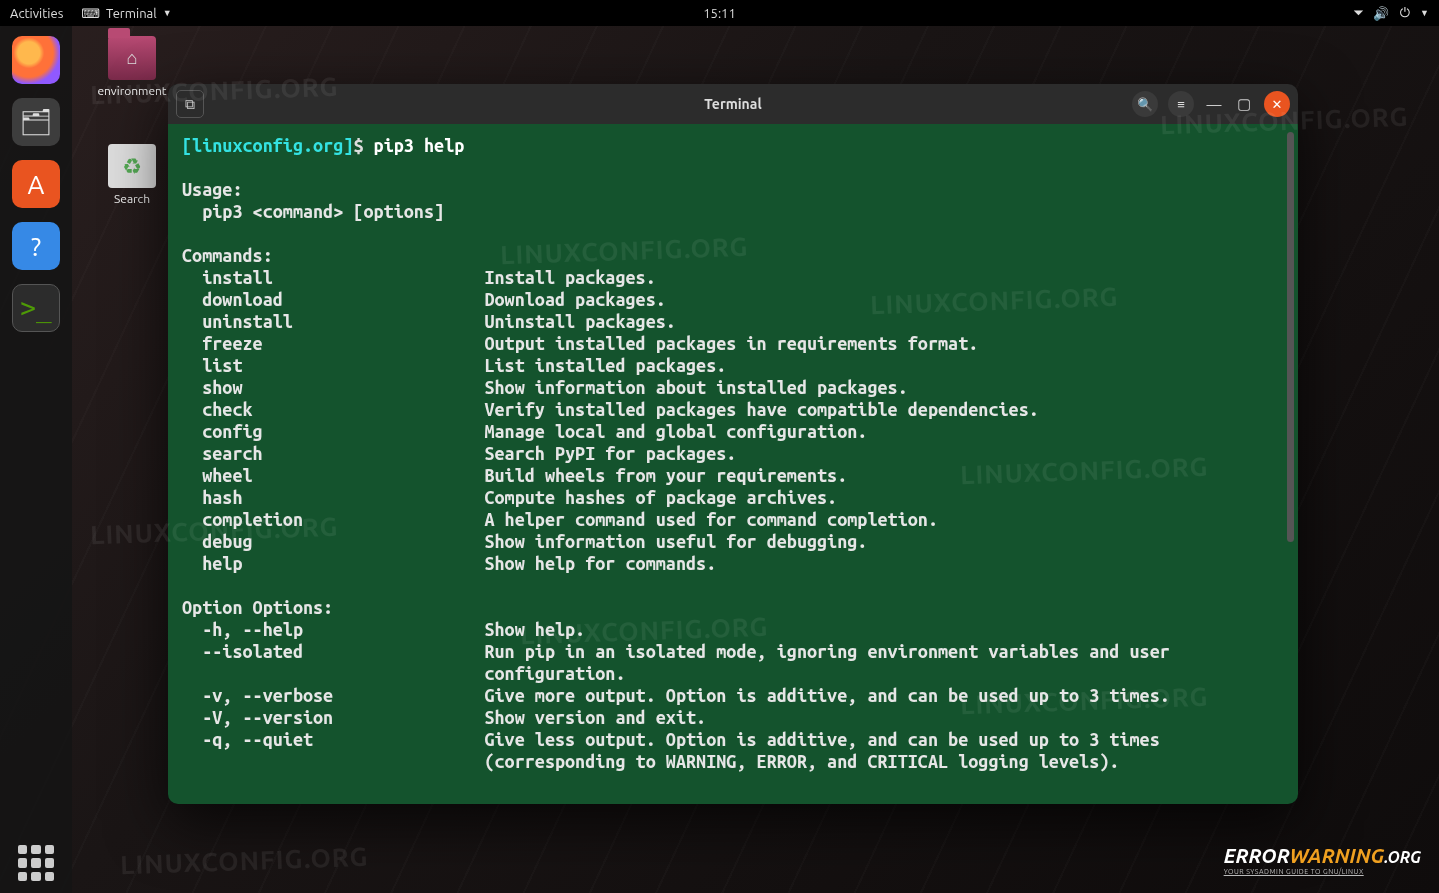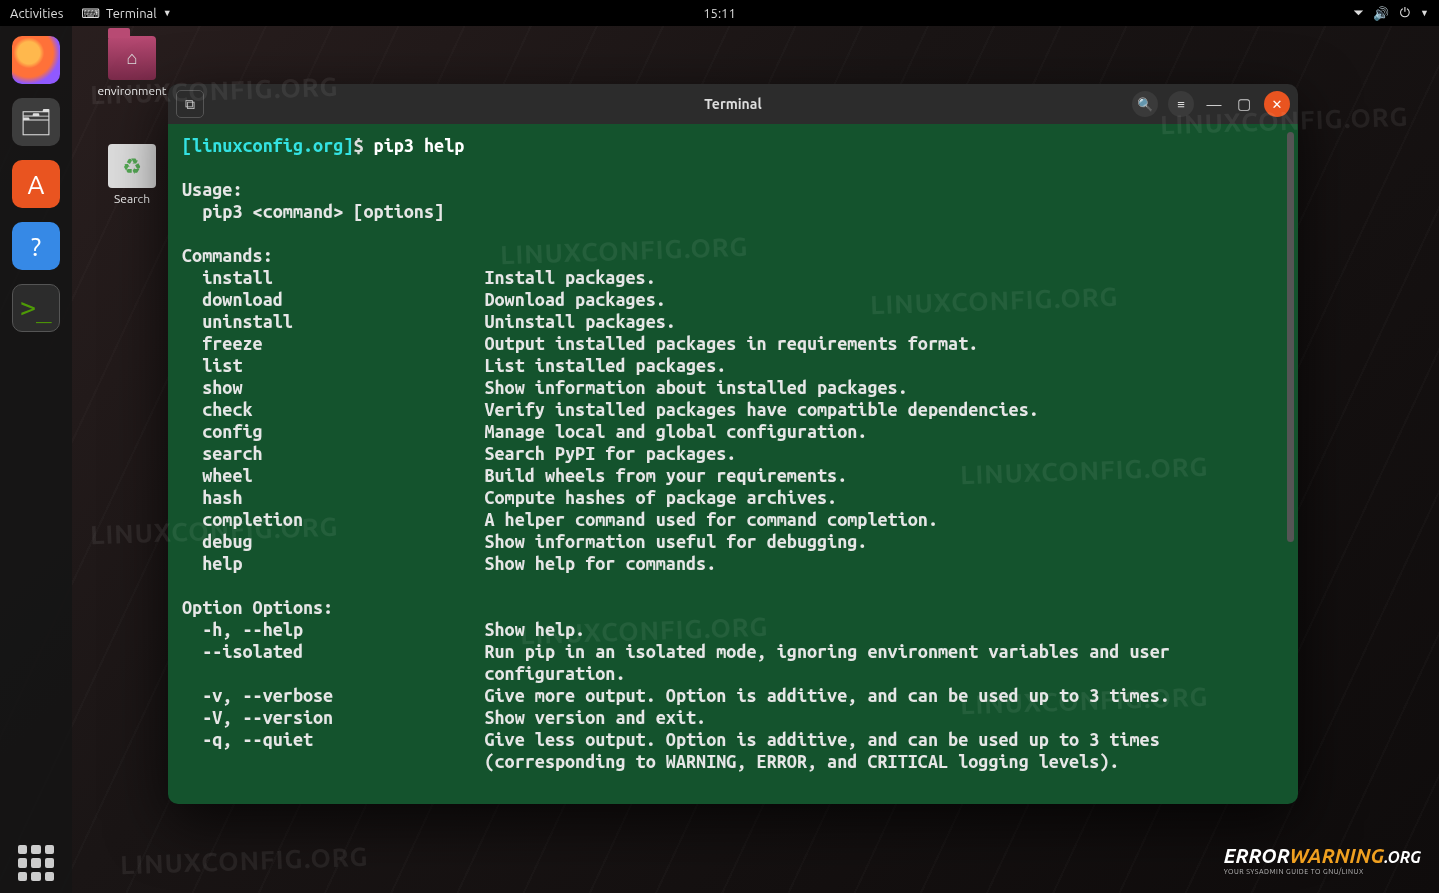--- a/index.html
+++ b/index.html
@@ -160,21 +160,21 @@
   font-size:26px; font-weight:700; letter-spacing:1px;
   transform: rotate(-2deg);
   pointer-events:none;
   white-space: nowrap;
 }
 .logo-badge {
   position:absolute; right:18px; bottom:18px;
   color:#fff; font-style:italic; font-weight:700;
   font-size:20px;
 }
-.logo-badge small { display:block; font-size:7px; font-style:normal; font-weight:400; letter-spacing:0.5px; color:#bbb; }
+.logo-badge small { display:block; font-size:7px; font-style:normal; font-weight:400; letter-spacing:0.5px; color:#bbb;text-decoration:underline; }
 .logo-badge .cfg { color:#f0a020; }
 </style>
 </head>
 <body>
 
 <div class="topbar">
   <div class="left">
     <span>Activities</span>
     <span class="app">
       <span>⌨</span>

